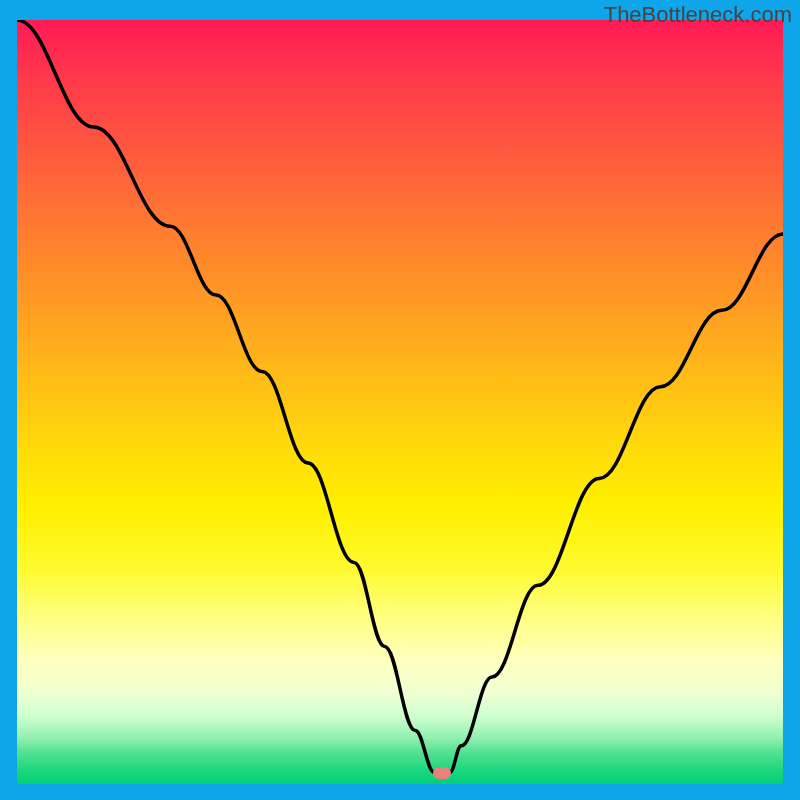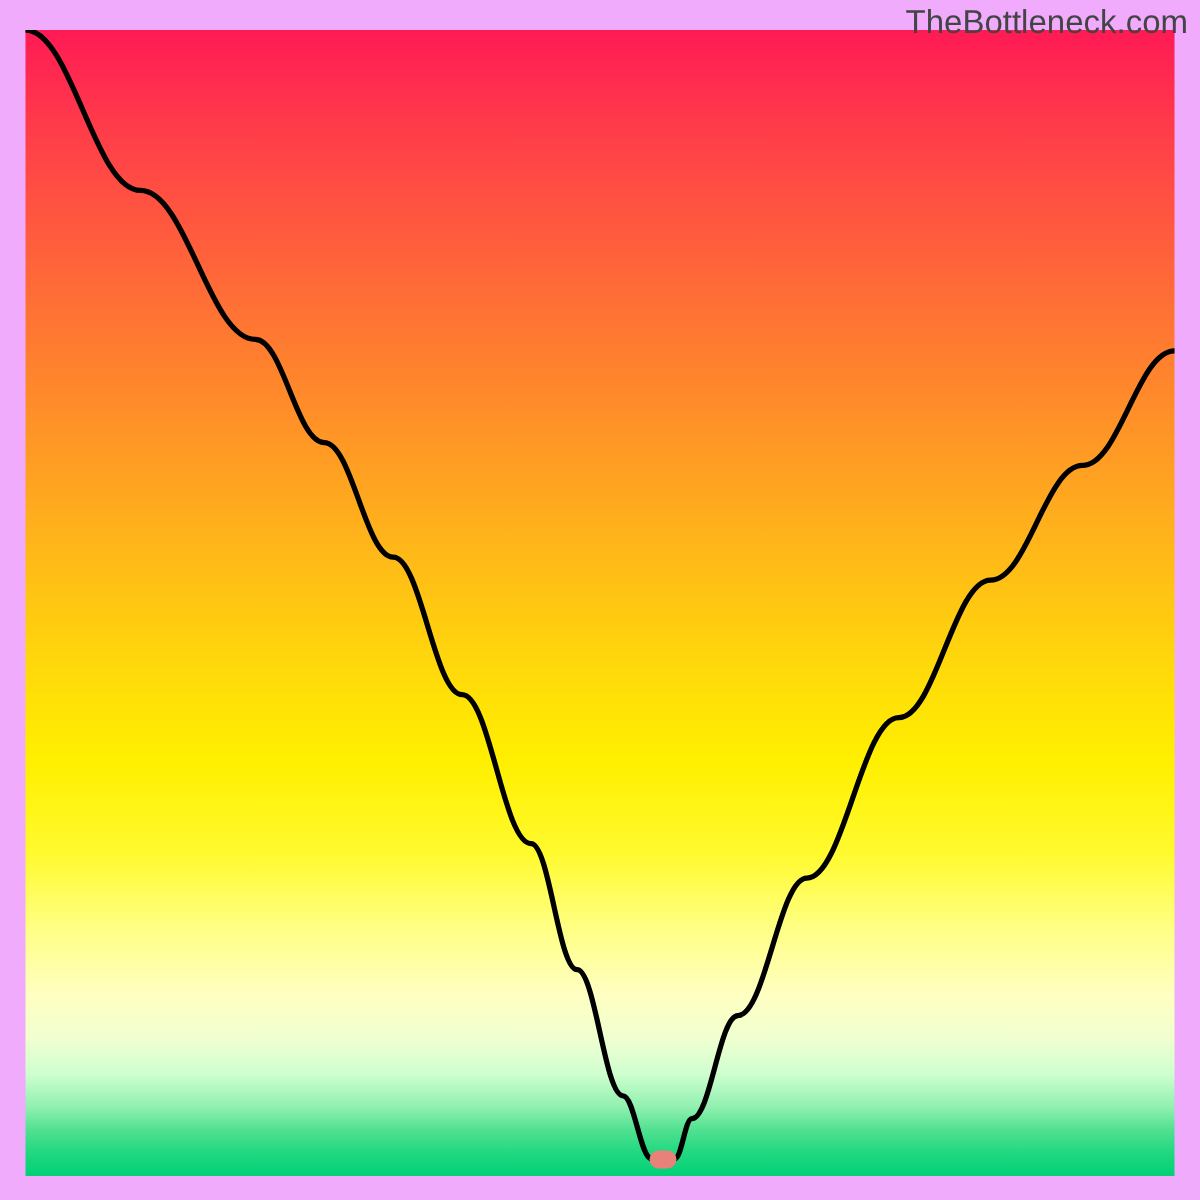--- a/index.html
+++ b/index.html
@@ -8,21 +8,21 @@
     width: 800px;
     height: 800px;
     background: #000;
     position: relative;
     font-family: Arial, sans-serif;
   }
   .container {
     width: 800px;
     height: 800px;
     position: relative;
-    background: #f0abfc;
+    background: #0ea5e9;
   }
   .watermark {
     position: absolute;
     top: 2px;
     right: 8px;
     color: #444;
     font-size: 22px;
     font-weight: 500;
     z-index: 10;
   }

